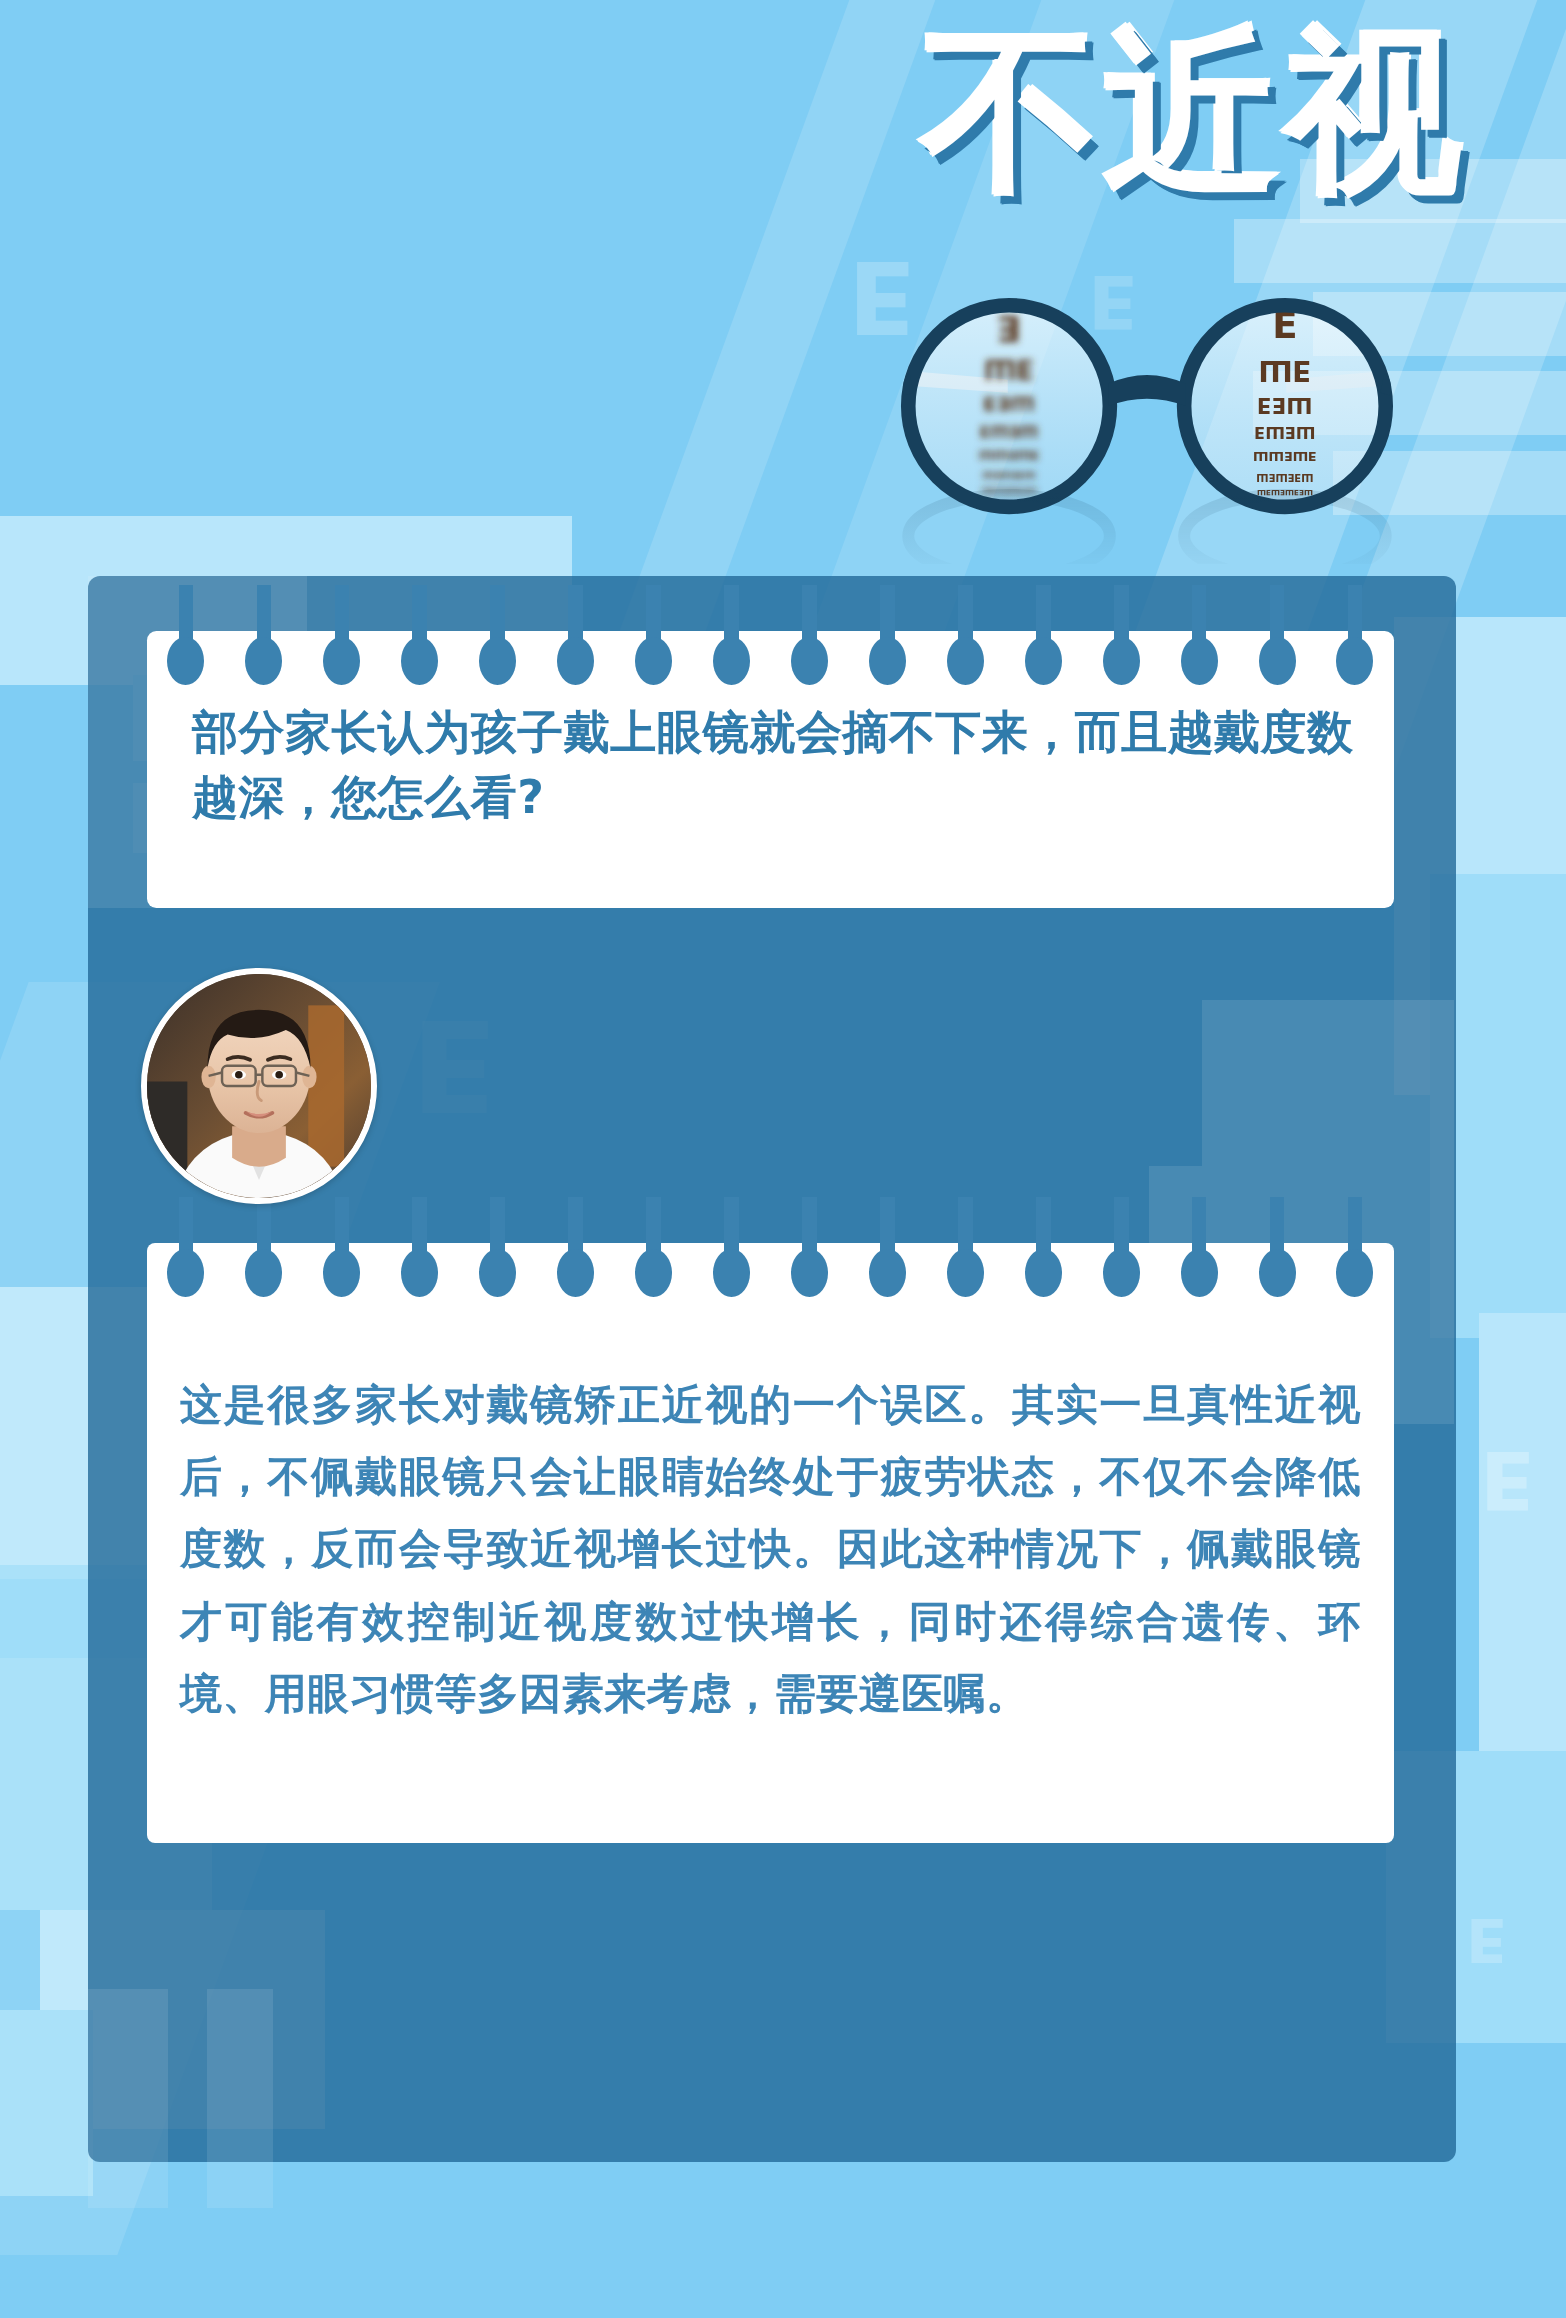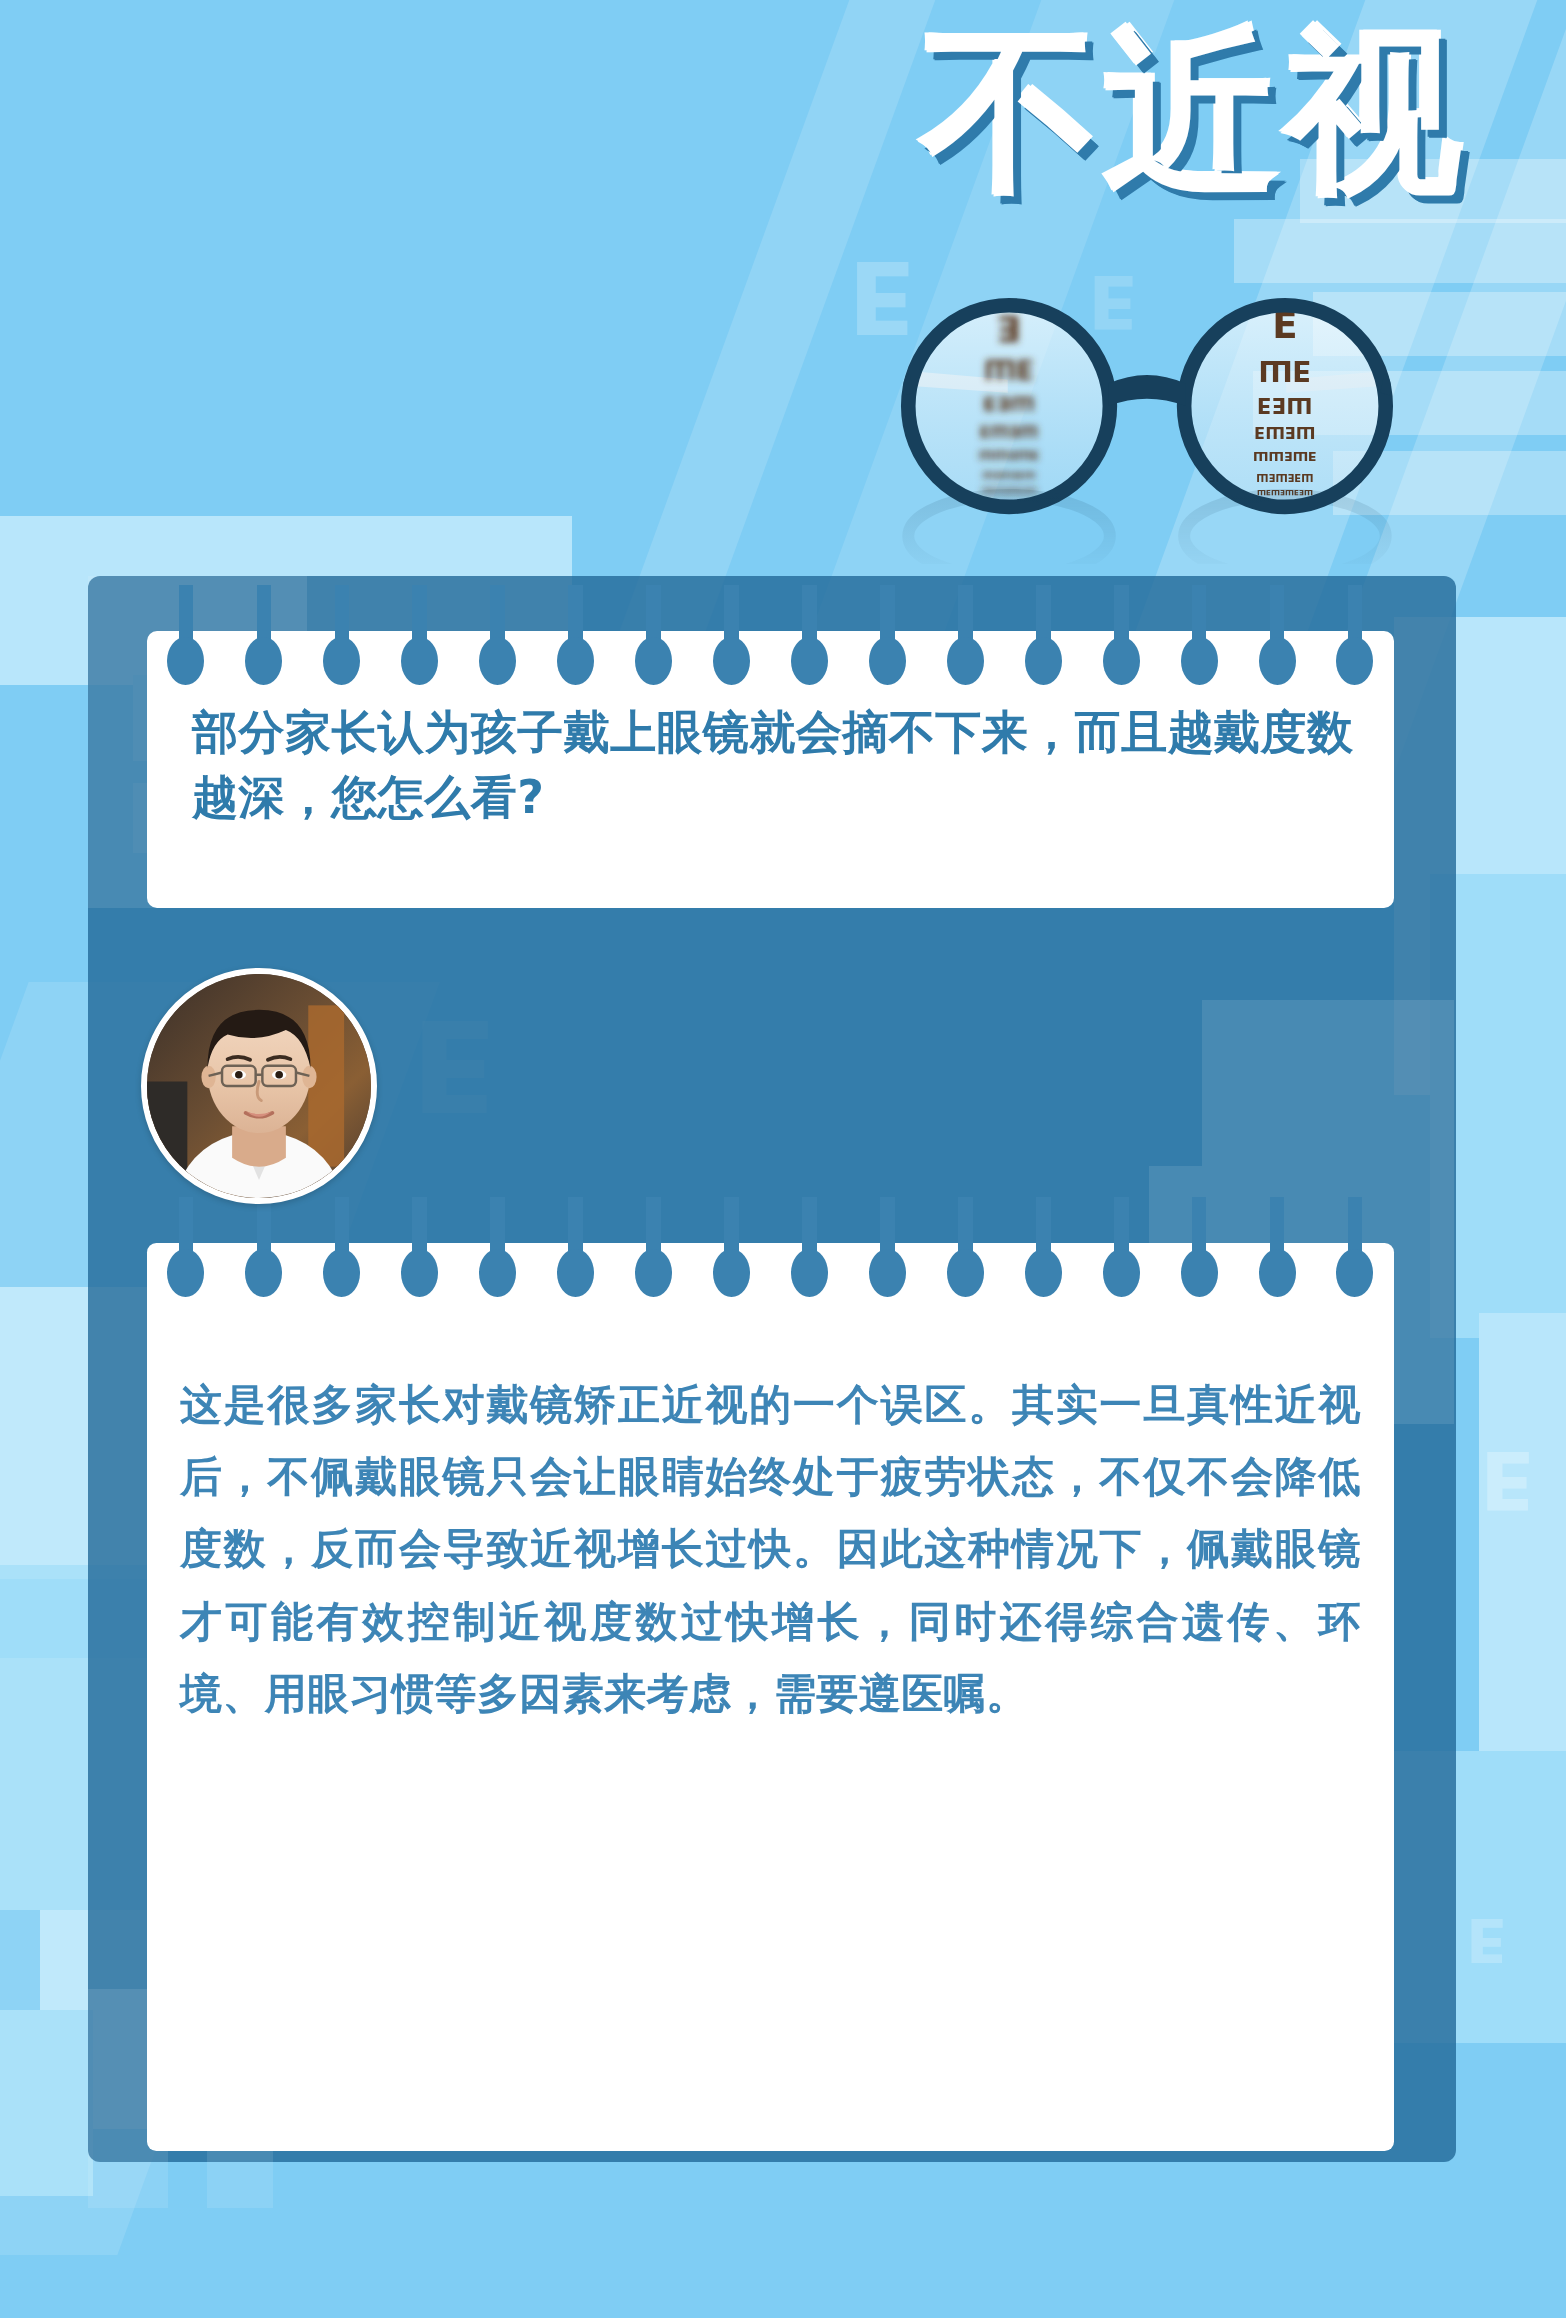--- a/index.html
+++ b/index.html
@@ -65,22 +65,22 @@
   }
   .panelbar { position:absolute; background:#ffffff; opacity:.10; }
 
   
   .card {
     position:absolute;
     background:#ffffff;
     border-radius:9.3px;
     z-index:6;
   }
-  #question-card { left:147px; top:631px; width:1247px; height:277px;border-radius:10px; }
-  #answer-card   { left:147px; top:1243px; width:1247px; height:908px; }
+  #question-card { left:147px; top:631px; width:1247px; height:277px; }
+  #answer-card   { left:147px; top:1243px; width:1247px; height:600px;border-radius:8px; }
 
   .spirals { position:absolute; left:0; top:-46px; width:100%; height:99px; z-index:7; display:flex; }
   .spiral { position:relative; flex:1 1 0; }
   .spiral i {
     position:absolute;
     left:50%; top:0;
     width:14.6px; height:74px;
     margin-left:-7.3px;
     background:#3b82b0;
     border-radius:0 0 2.7px 2.7px;

